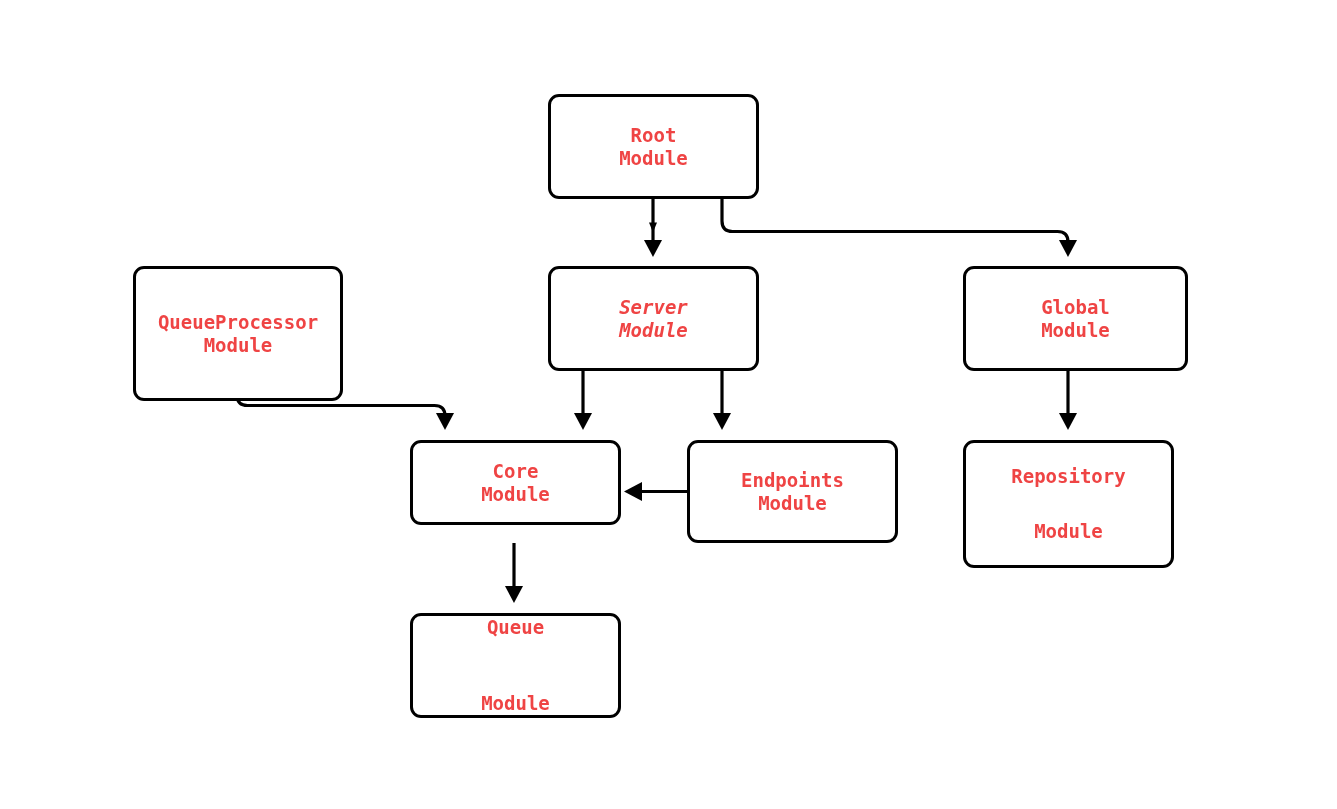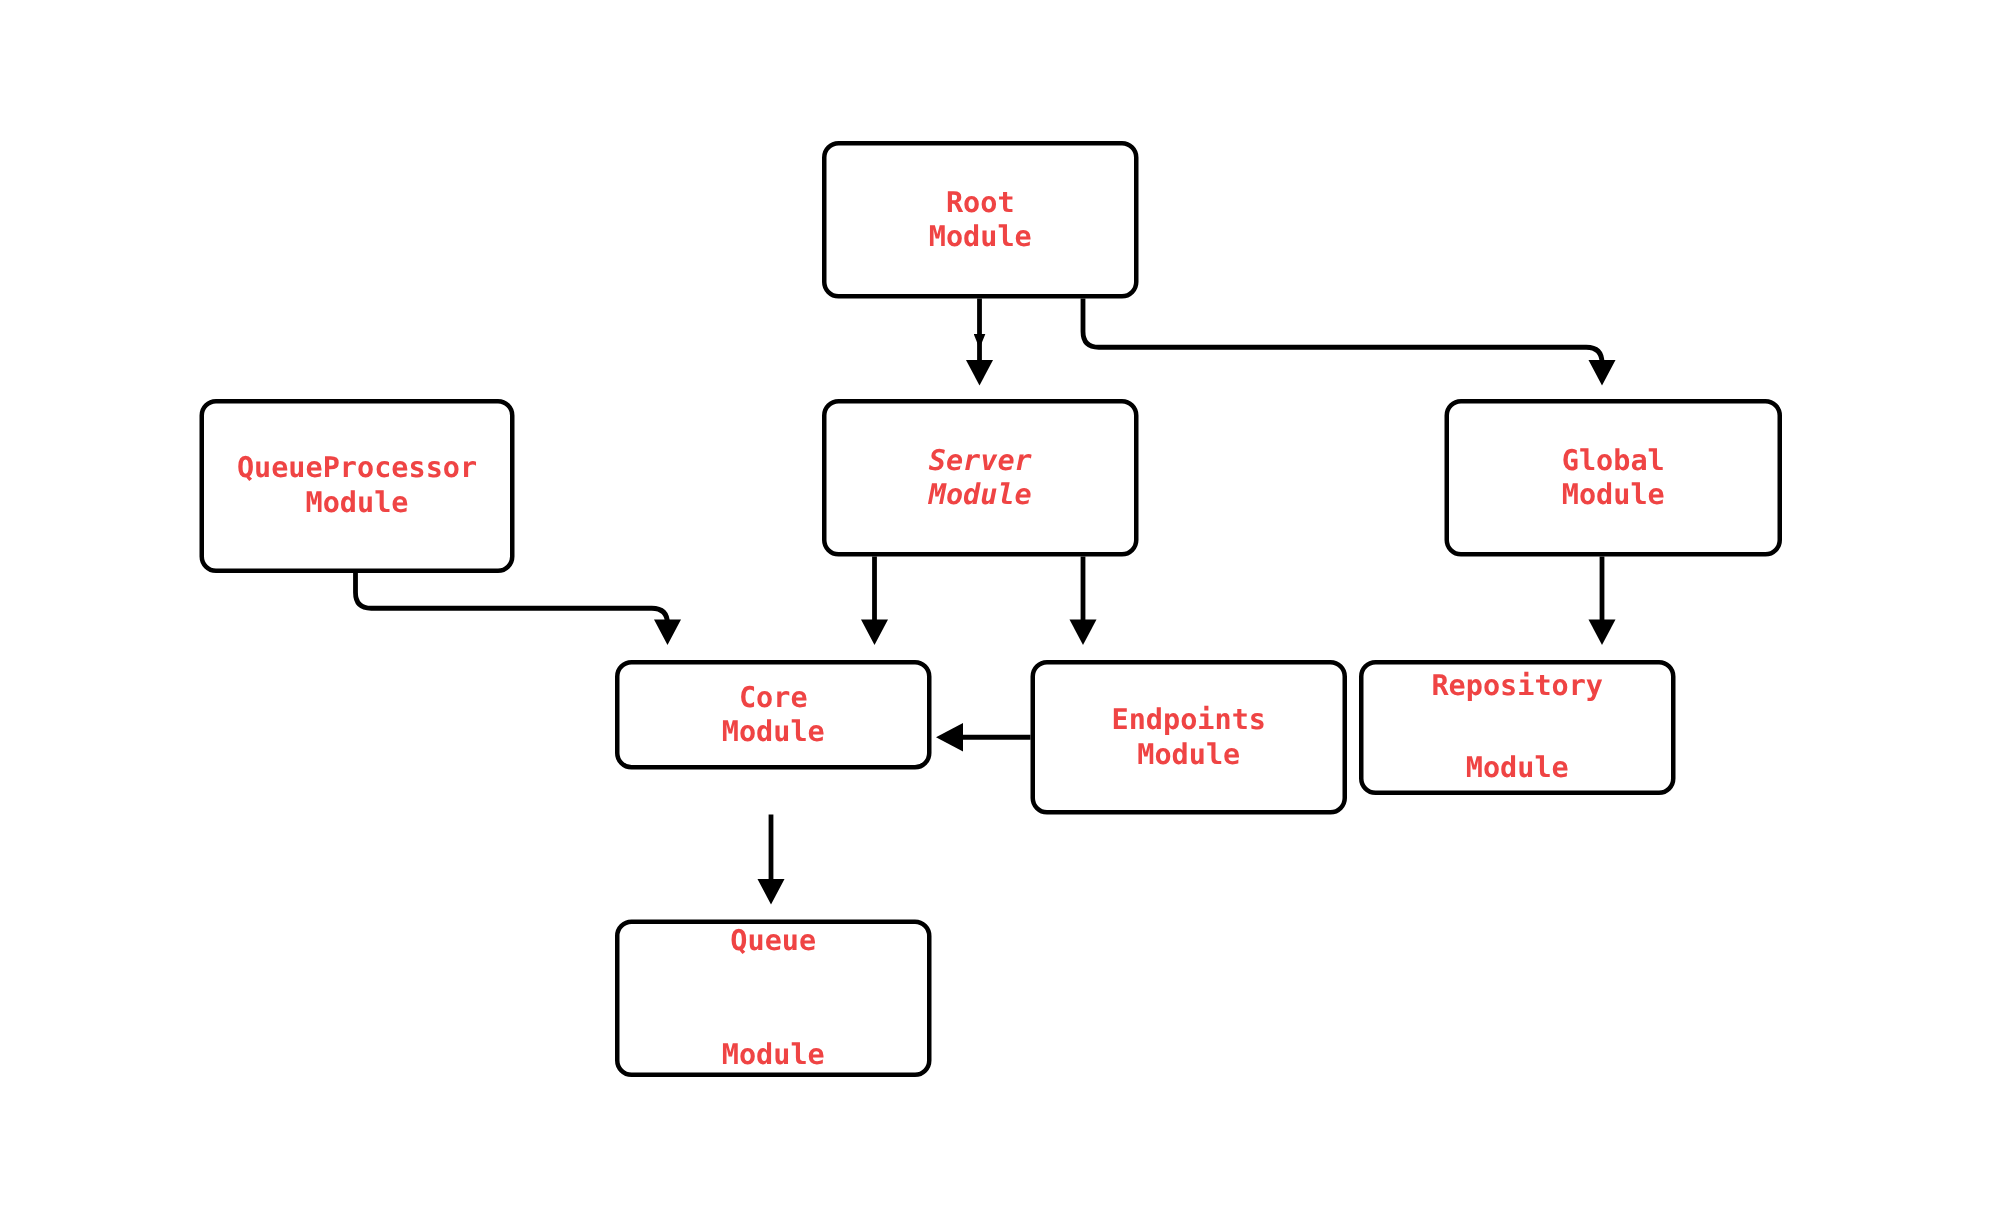--- a/index.html
+++ b/index.html
@@ -83,46 +83,46 @@
       <path d="M 514 543 L 514 587"></path>
       <polygon points="505,586 523,586 514,603" fill="#000000" stroke="none"></polygon>
     </g>
   </svg>
 
   <div class="node" style="left:548px; top:94px; width:211px; height:105px;">
     <div class="node-line">Root</div>
     <div class="node-line">Module</div>
   </div>
 
-  <div class="node" style="left:133px; top:266px; width:210px; height:116px;">
+  <div class="node" style="left:133px; top:266px; width:210px; height:135px;">
     <div class="node-line">QueueProcessor</div>
     <div class="node-line">Module</div>
   </div>
 
   <div class="node" style="left:548px; top:266px; width:211px; height:105px;font-style:italic;">
     <div class="node-line">Server</div>
     <div class="node-line">Module</div>
   </div>
 
   <div class="node" style="left:963px; top:266px; width:225px; height:105px;">
     <div class="node-line">Global</div>
     <div class="node-line">Module</div>
   </div>
 
-  <div class="node" style="left:410px; top:440px; width:211px; height:73px;">
+  <div class="node" style="left:410px; top:440px; width:211px; height:85px;">
     <div class="node-line">Core</div>
     <div class="node-line">Module</div>
   </div>
 
   <div class="node" style="left:687px; top:440px; width:211px; height:103px;">
     <div class="node-line">Endpoints</div>
     <div class="node-line">Module</div>
   </div>
 
-  <div class="node" style="left:906px; top:440px; width:211px; height:90px;gap:32px;">
+  <div class="node" style="left:963px; top:440px; width:211px; height:128px;gap:32px;">
     <div class="node-line">Repository</div>
     <div class="node-line">Module</div>
   </div>
 
   <div class="node" style="left:410px; top:613px; width:211px; height:105px;justify-content:space-between;">
     <div class="node-line">Queue</div>
     <div class="node-line">Module</div>
   </div>
 
 </div>

